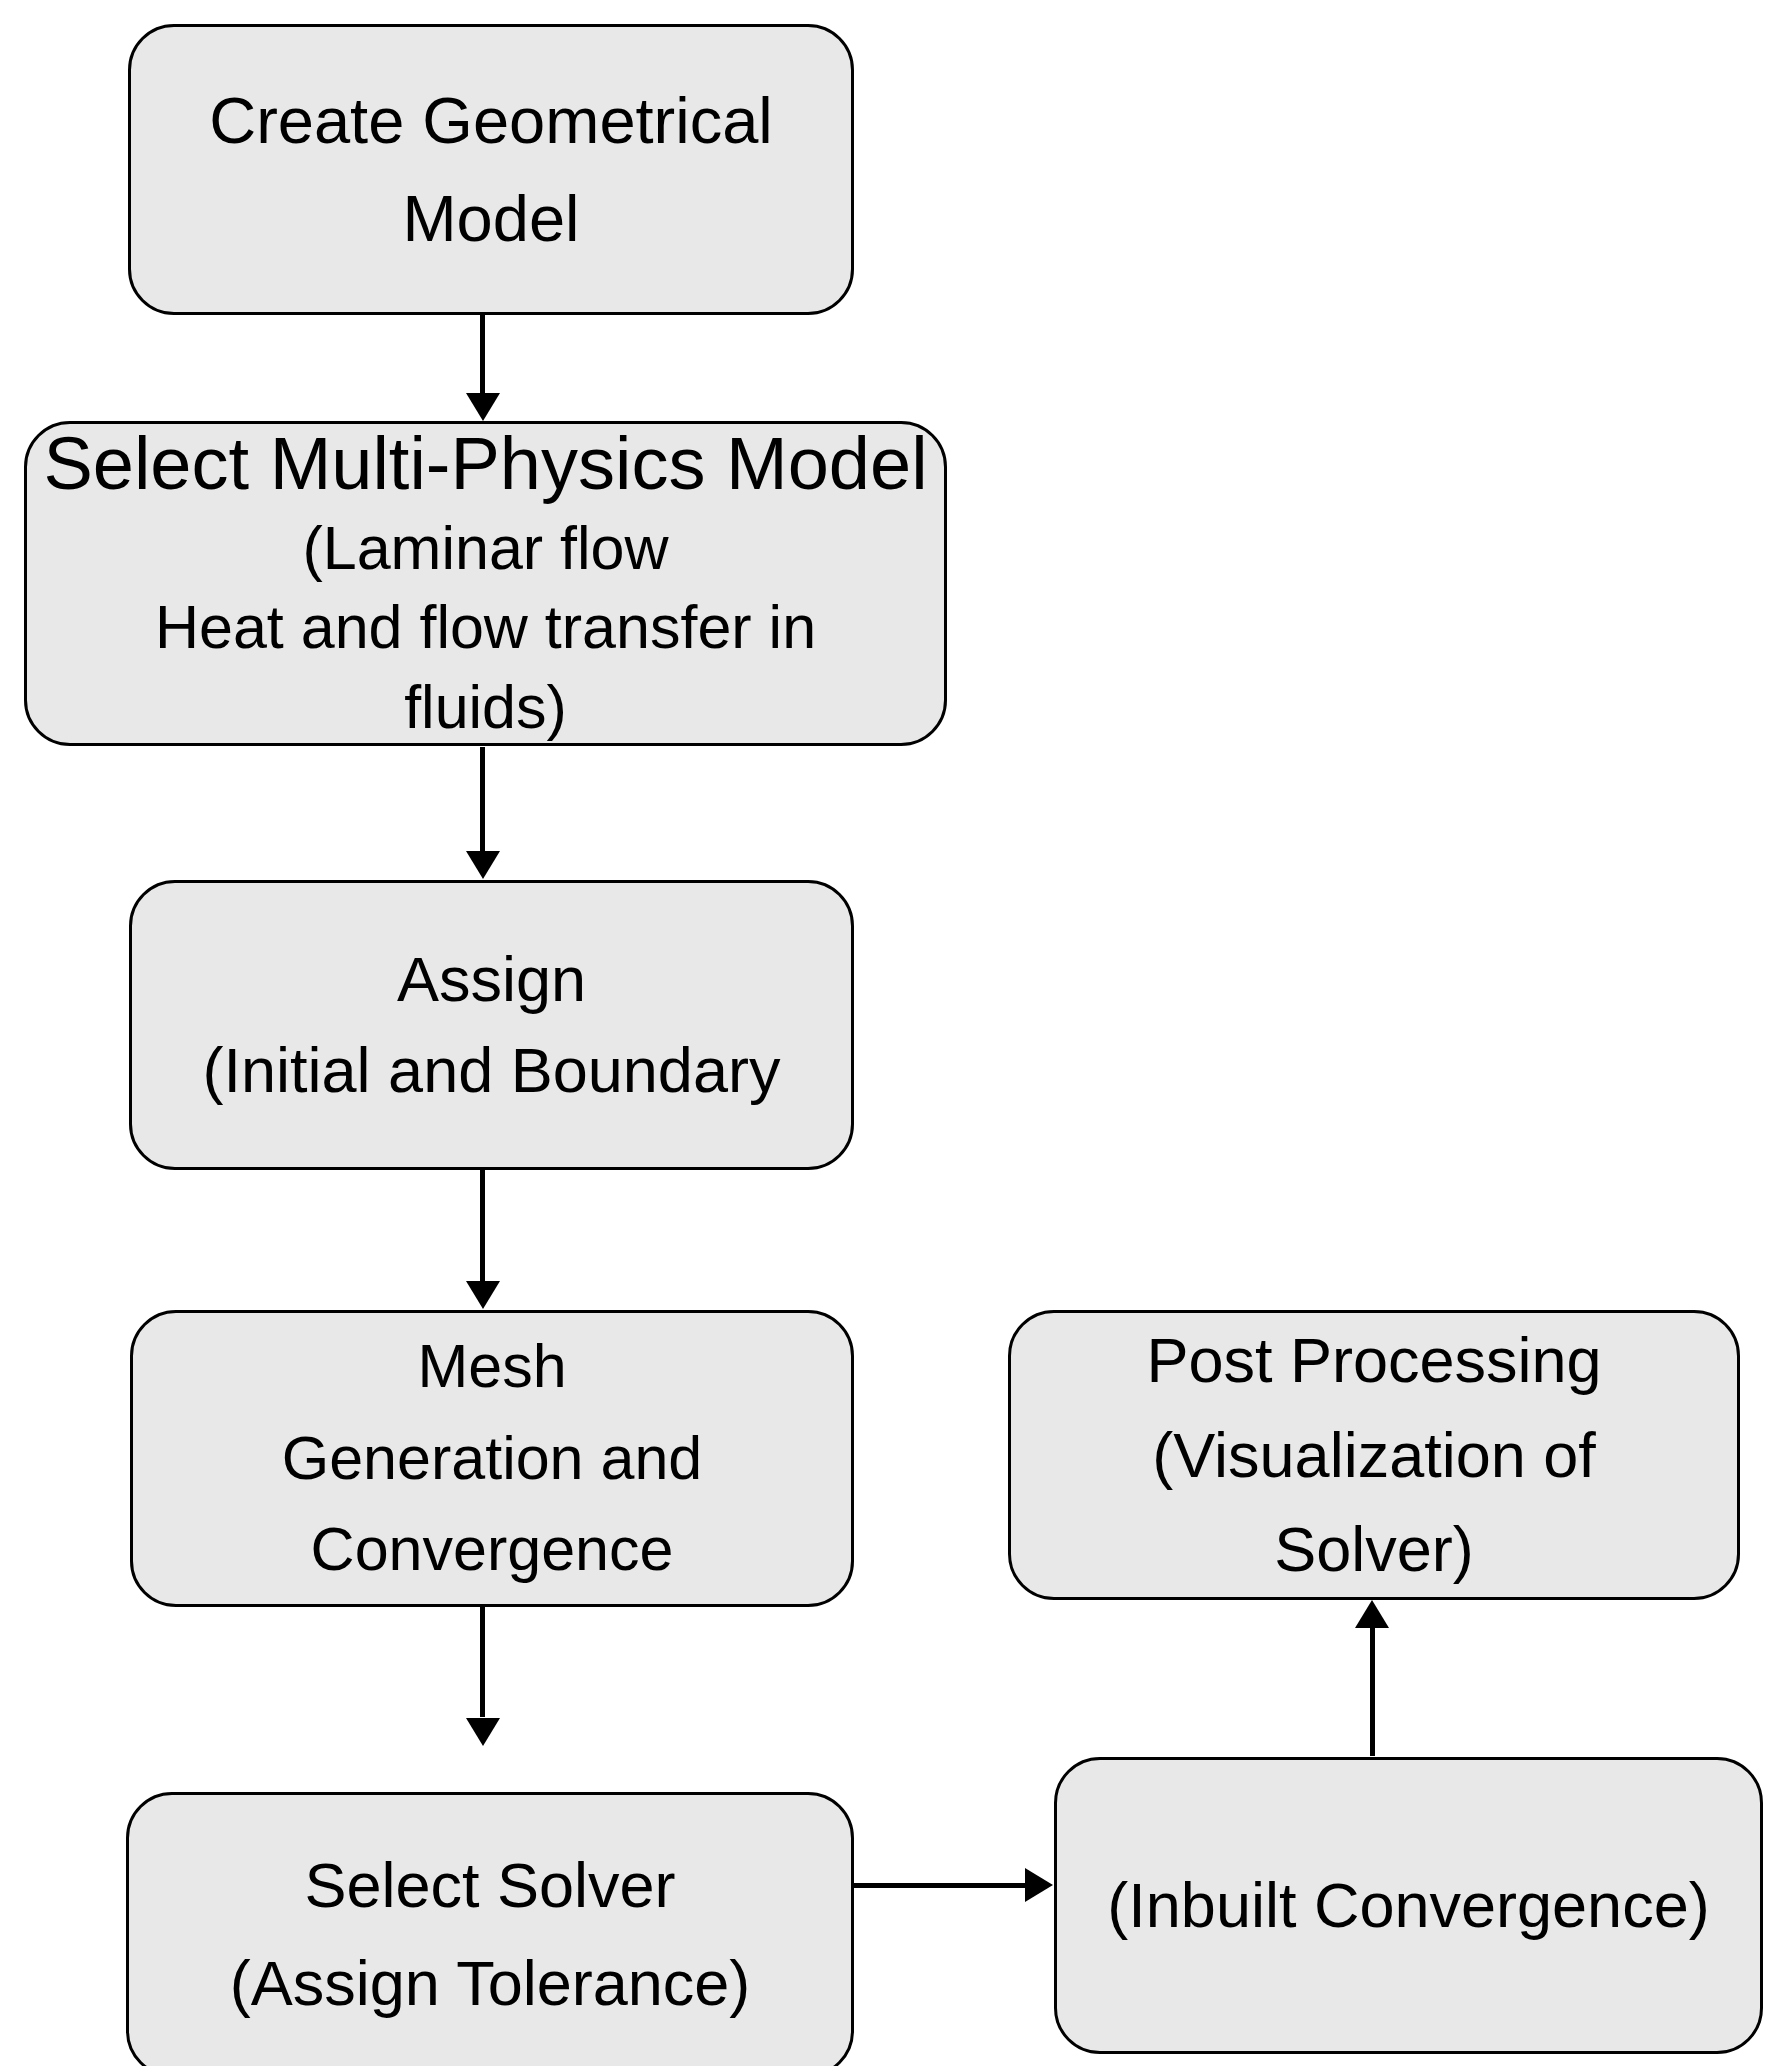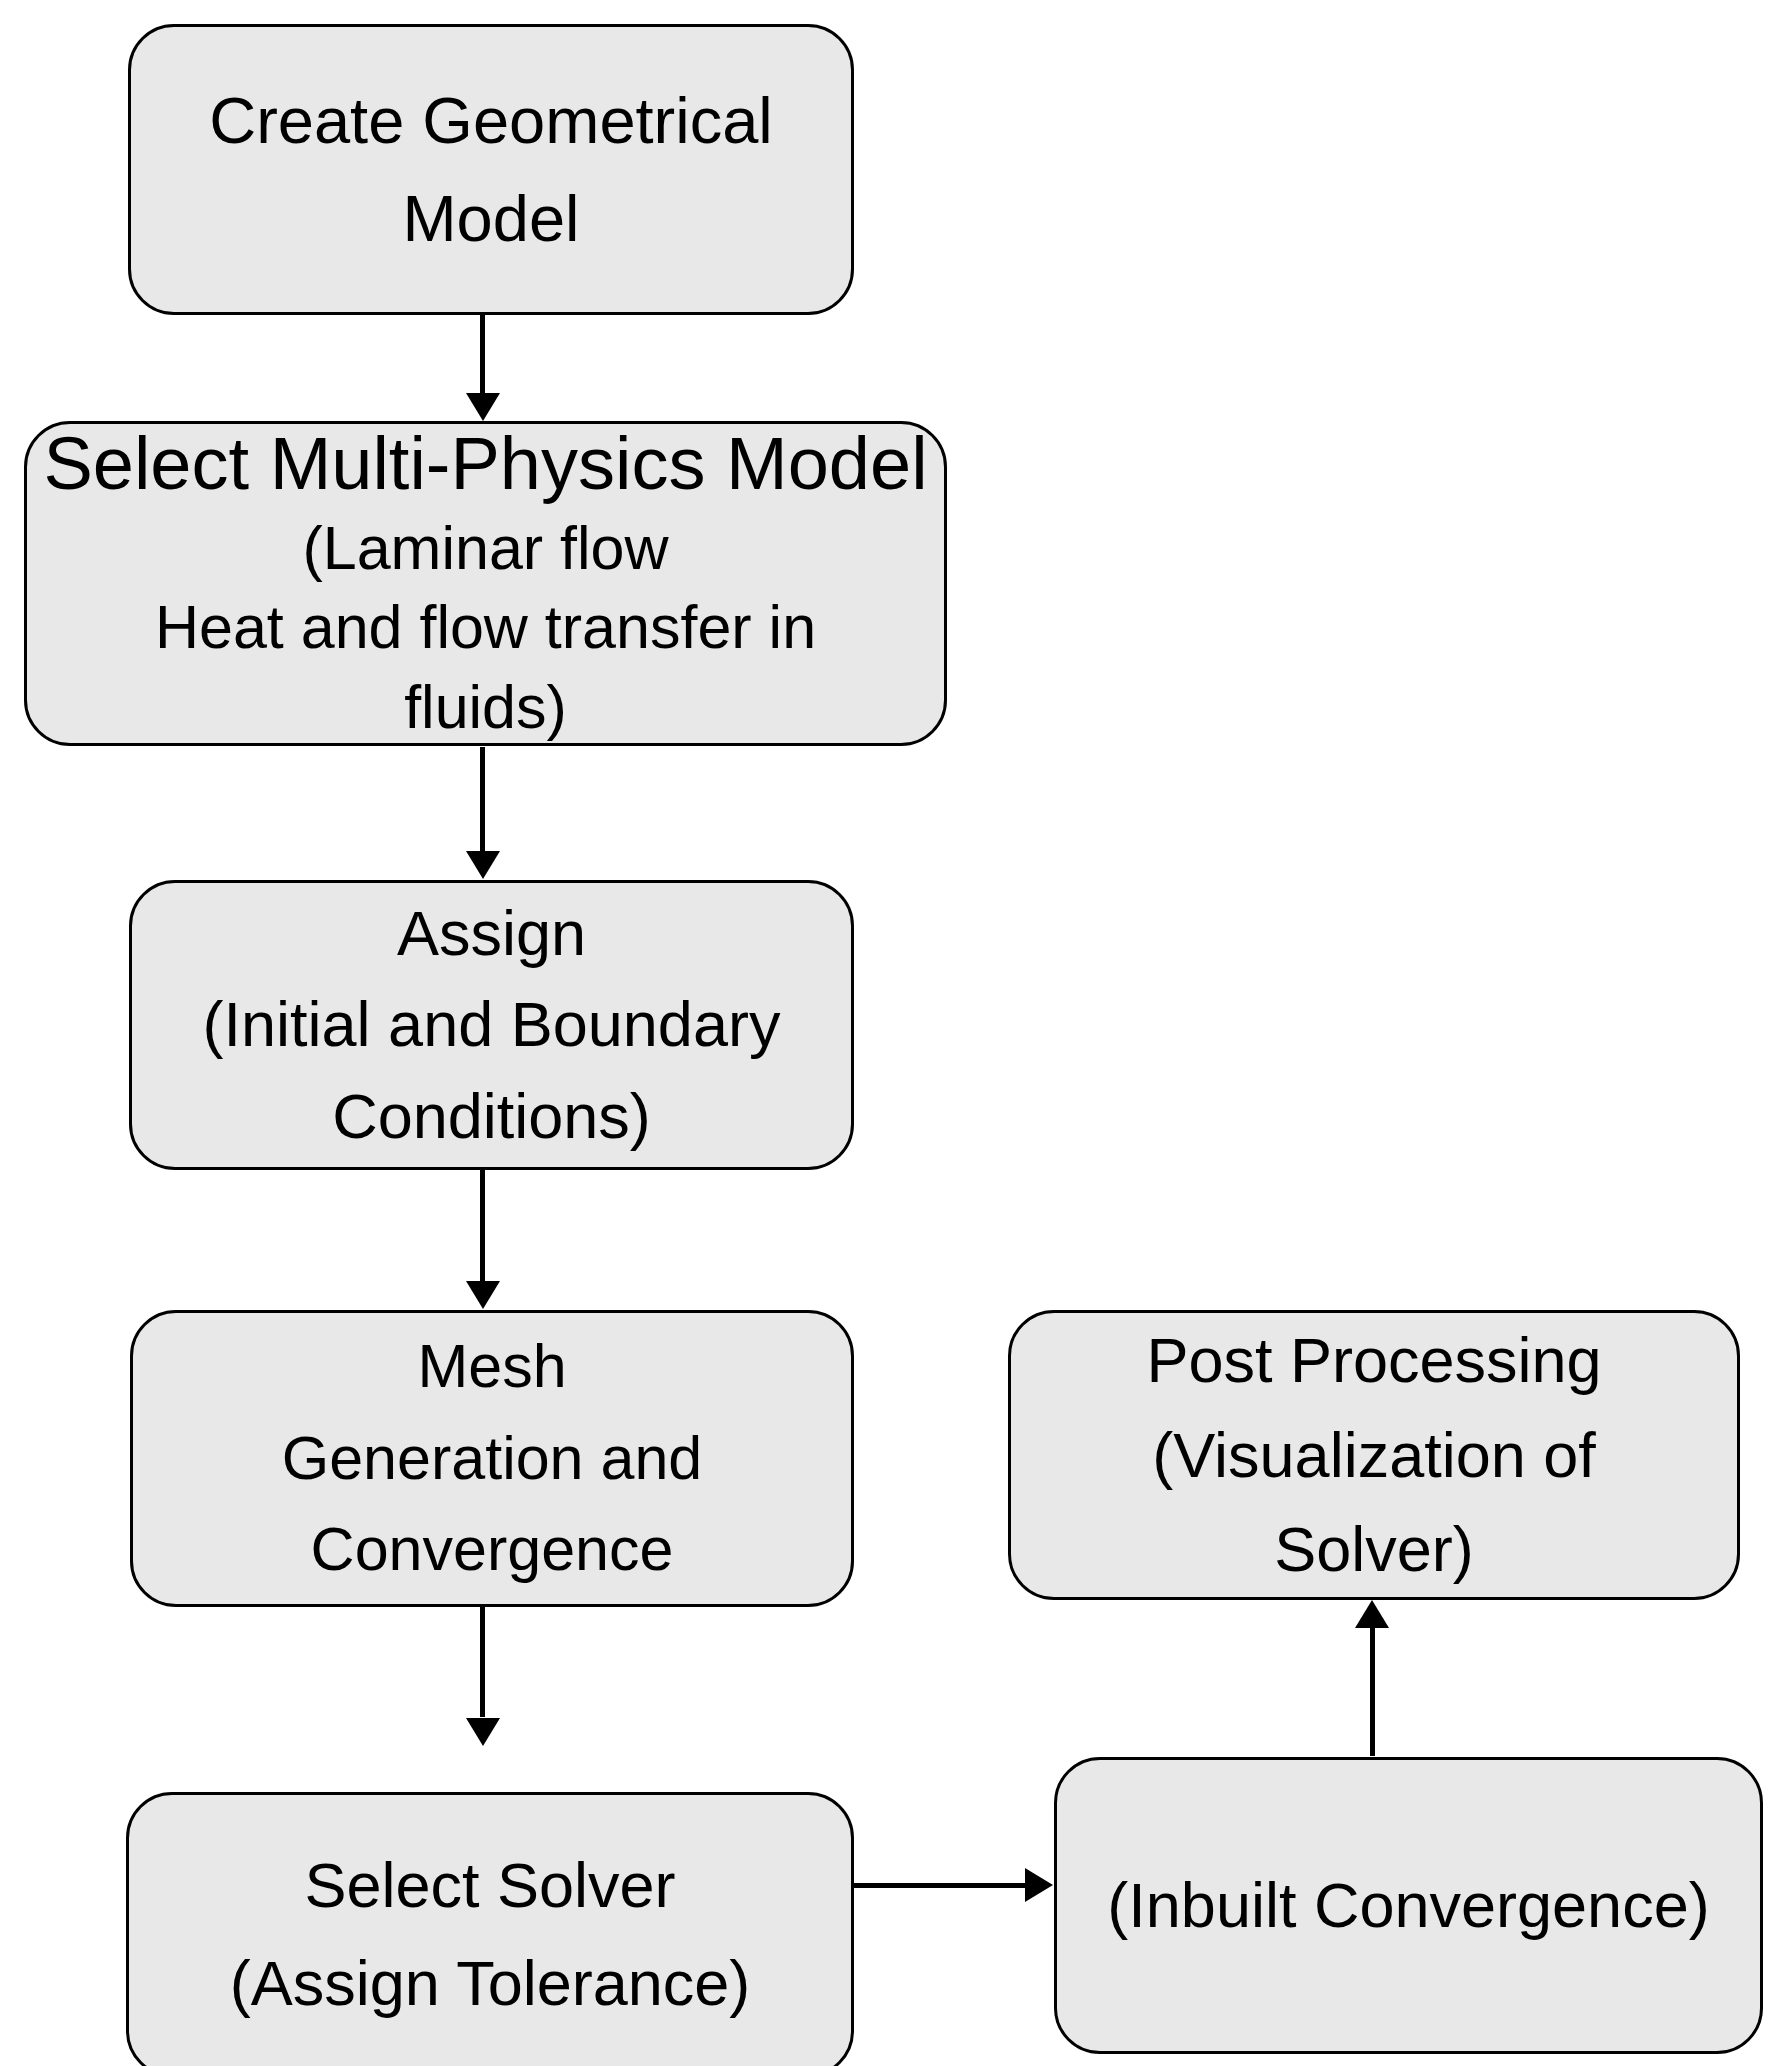--- a/index.html
+++ b/index.html
@@ -68,21 +68,20 @@
   <div class="node n2">
     <span class="line title">Select Multi-Physics Model</span>
     <span class="line">(Laminar flow</span>
     <span class="line">Heat and flow transfer in</span>
     <span class="line">fluids)</span>
   </div>
 
   <div class="node n3">
     <span class="line">Assign</span>
     <span class="line">(Initial and Boundary</span>
-    <span class="line">Conditions)</span>
   </div>
 
   <div class="node n4">
     <span class="line">Mesh</span>
     <span class="line">Generation and</span>
     <span class="line">Convergence</span>
   </div>
 
   <div class="node n5">
     <span class="line">Select Solver</span>

